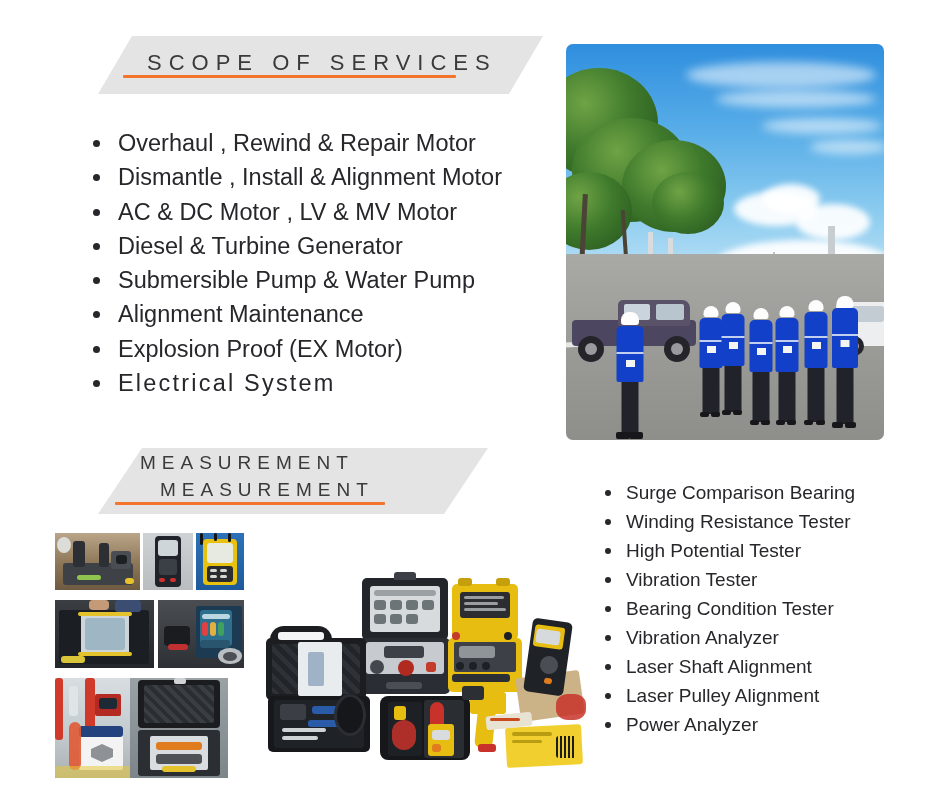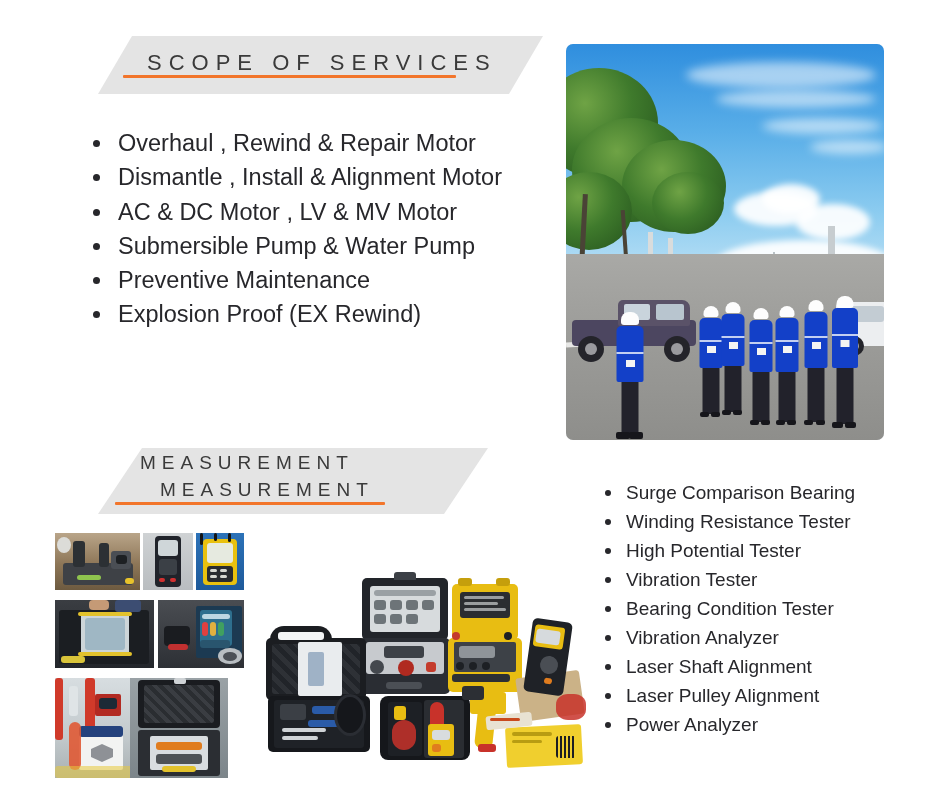--- a/index.html
+++ b/index.html
@@ -154,23 +154,25 @@
             clip-path: polygon(34px 0, 445px 0, 411px 58px, 0 58px);
             background:#e4e4e4;">
 </div>
 <div class="ribbon-title" style="left:147px; top:50px;">SCOPE OF SERVICES</div>
 <div class="ribbon-underline" style="left:123px; top:75px; width:333px;"></div>
 
 <ul class="svc-list" style="left:82px; top:126px; width:470px;">
   <li>Overhaul , Rewind &amp; Repair  Motor</li>
   <li>Dismantle , Install &amp; Alignment Motor</li>
   <li>AC &amp; DC Motor , LV &amp; MV Motor</li>
+  <li>Diesel &amp; Turbine Generator</li>
   <li>Submersible Pump &amp; Water Pump</li>
-  <li>Preventive Maintenance</li>
-  <li>Explosion Proof (EX Rewind)</li>
+  <li>Alignment Maintenance</li>
+  <li>Explosion Proof (EX Motor)</li>
+  <li class="spaced">Electrical System</li>
 </ul>
 
 <div class="photo rounded" style="left:566px; top:44px; width:318px; height:396px;">
   <div class="ph-inner">
     <div class="sky"></div>
 
     <div class="cloud wispy" style="left:120px; top:18px;  width:190px; height:26px;"></div>
     <div class="cloud wispy" style="left:150px; top:46px;  width:160px; height:18px;"></div>
     <div class="cloud wispy" style="left:196px; top:74px;  width:120px; height:16px;"></div>
     <div class="cloud" style="left:168px; top:148px; width:84px;  height:34px;"></div>

